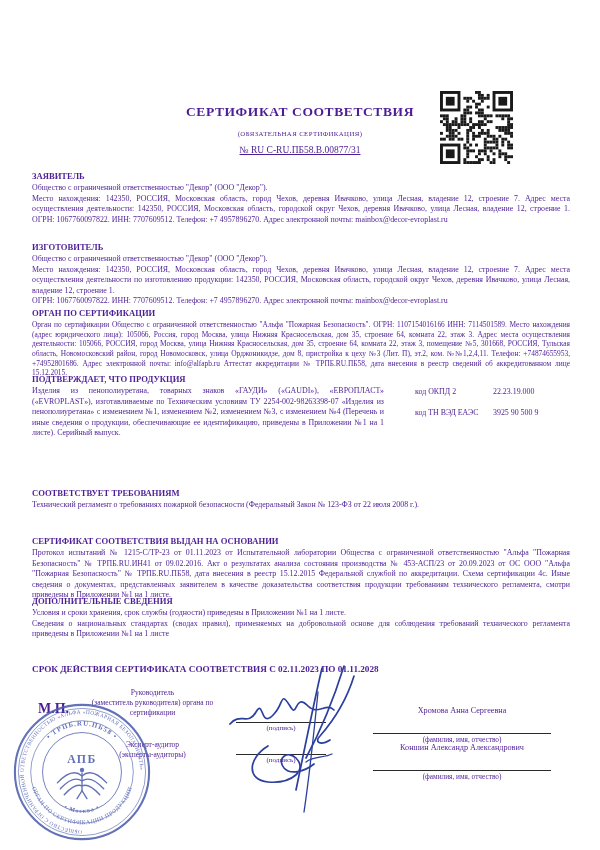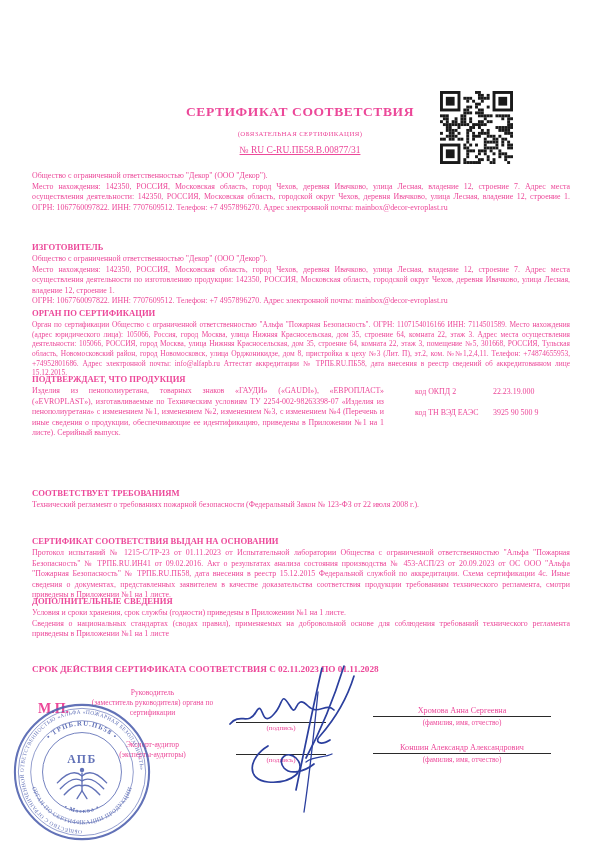--- a/index.html
+++ b/index.html
@@ -1,19 +1,19 @@
 <!DOCTYPE html>
 <html><head>
 <meta charset="utf-8">
 <style>
   * { margin:0; padding:0; box-sizing:border-box; }
   html,body { background:#fff; }
   .page {
     position:relative; width:600px; height:850px; background:#fff;
-    font-family:"Liberation Serif", serif; color:#ec4899; overflow:hidden;
+    font-family:"Liberation Serif", serif; color:#4c1d95; overflow:hidden;
   }
   .center { text-align:center; }
   .title { position:absolute; top:104px; left:0; width:600px; font-size:13.5px; font-weight:bold; letter-spacing:0.6px; }
   .subtitle { position:absolute; top:130px; left:0; width:600px; font-size:6.8px; letter-spacing:0.4px; }
   .cert-no { position:absolute; top:145px; left:0; width:600px; font-size:9.5px; }
   .cert-no span { text-decoration:underline; }
   .qr { position:absolute; left:440px; top:91px; width:73px; height:73px; }
   .sec { position:absolute; left:32px; width:538px; }
   .h { font-size:8.6px; font-weight:bold; margin-bottom:2px; }
   .b { font-size:7.9px; line-height:1.33; text-align:justify; white-space:pre-line; }
@@ -28,21 +28,21 @@
   
   .sig-area { position:absolute; left:0; top:686px; width:600px; height:164px; font-size:7.5px; }
   .sig-role1 { position:absolute; left:45px; top:2px; width:215px; text-align:center; white-space:pre-line; line-height:1.35; }
   .sig-role2 { position:absolute; left:45px; top:54px; width:215px; text-align:center; white-space:pre-line; line-height:1.35; }
   .mp { position:absolute; left:38px; top:15px; font-size:14px;font-weight:bold; }
   .sig-line { position:absolute; width:90px; border-top:1px solid #2a2a2a; text-align:center; }
   .sig-line .cap { font-size:7px; padding-top:1px; }
   .sig-line-1 { left:236px; top:36px; }
   .sig-line-2 { left:236px; top:68px; }
   .name-block { position:absolute; left:373px; width:178px; text-align:center; }
-  .name-block .nm { font-size:8.2px; padding-bottom:1px; border-bottom:1px solid #2a2a2a; }
+  .name-block .nm { font-size:8.2px; padding-bottom:18px; border-bottom:1px solid #2a2a2a; }
   .name-block .cap { font-size:7.3px; padding-top:1px; }
   .name-1 { top:20px; }
   .name-2 { top:57px; }
   .stamp { position:absolute; left:8px; top:698px; width:148px; height:148px; opacity:0.88; }
   .signatures-svg { position:absolute; left:222px; top:662px; width:170px; height:165px; }
 </style>
 </head>
 <body>
 
 <div class="page">
@@ -265,20 +265,21 @@
       <rect x="5.84" y="5.84" width="8.76" height="8.76" fill="#1a1a1a"></rect>
       <rect x="52.56" y="0" width="20.439999999999998" height="20.439999999999998" fill="#1a1a1a"></rect>
       <rect x="55.48" y="2.92" width="14.6" height="14.6" fill="#fff"></rect>
       <rect x="58.4" y="5.84" width="8.76" height="8.76" fill="#1a1a1a"></rect>
       <rect x="0" y="52.56" width="20.439999999999998" height="20.439999999999998" fill="#1a1a1a"></rect>
       <rect x="2.92" y="55.48" width="14.6" height="14.6" fill="#fff"></rect>
       <rect x="5.84" y="58.4" width="8.76" height="8.76" fill="#1a1a1a"></rect>
     </svg>
 
   <div class="sec" style="top:171px">
+    <div class="h">ЗАЯВИТЕЛЬ</div>
     <div class="b">Общество с ограниченной ответственностью "Декор" (ООО "Декор").
 Место нахождения: 142350, РОССИЯ, Московская область, город Чехов, деревня Ивачково, улица Лесная, владение 12, строение 7. Адрес места осуществления деятельности: 142350, РОССИЯ, Московская область, городской округ Чехов, деревня Ивачково, улица Лесная, владение 12, строение 1. ОГРН: 1067760097822. ИНН: 7707609512. Телефон: +7 4957896270. Адрес электронной почты: mainbox@decor-evroplast.ru</div>
   </div>
 
   <div class="sec" style="top:242px">
     <div class="h">ИЗГОТОВИТЕЛЬ</div>
     <div class="b">Общество с ограниченной ответственностью "Декор" (ООО "Декор").
 Место нахождения: 142350, РОССИЯ, Московская область, город Чехов, деревня Ивачково, улица Лесная, владение 12, строение 7. Адрес места осуществления деятельности по изготовлению продукции: 142350, РОССИЯ, Московская область, городской округ Чехов, деревня Ивачково, улица Лесная, владение 12, строение 1.
 ОГРН: 1067760097822. ИНН: 7707609512. Телефон: +7 4957896270. Адрес электронной почты: mainbox@decor-evroplast.ru</div>
   </div>

